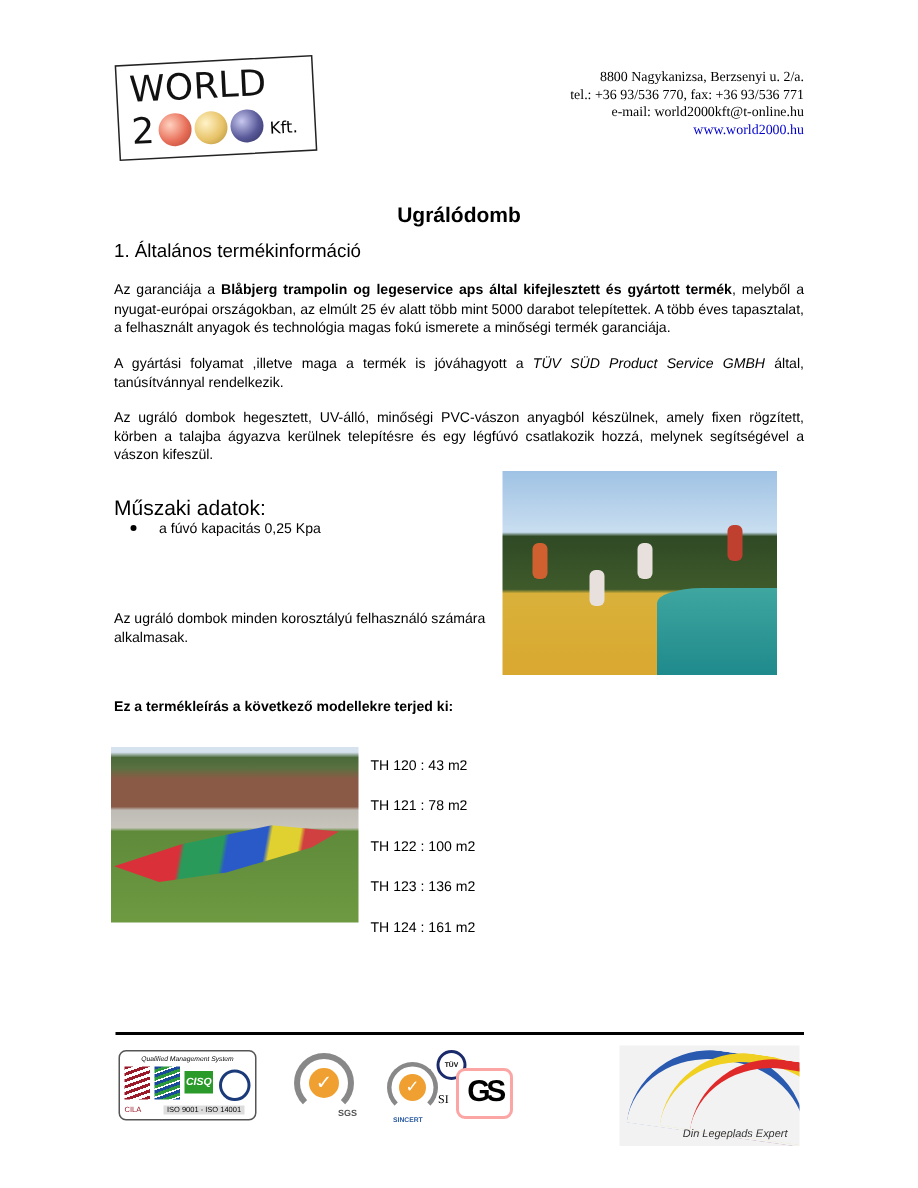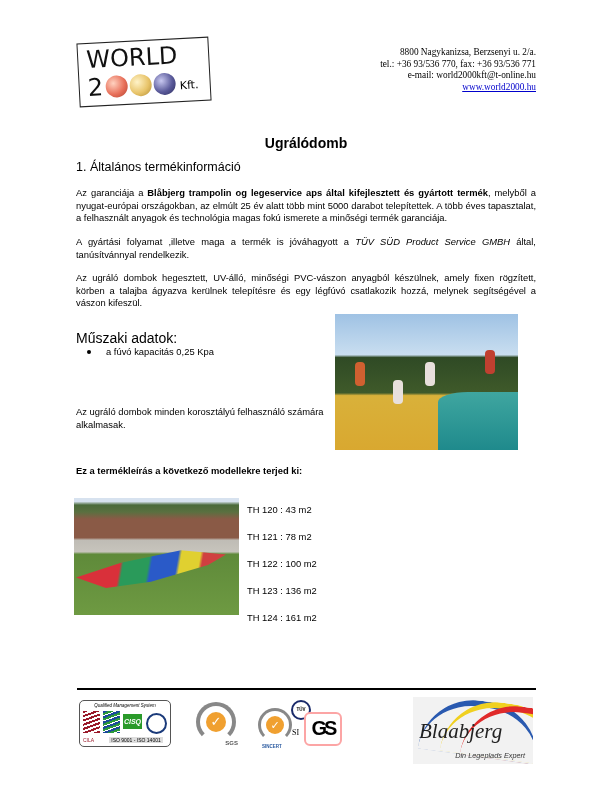--- a/index.html
+++ b/index.html
@@ -17,21 +17,21 @@
   .ball { position: absolute; top: 33px; width: 22px; height: 22px; border-radius: 50%; }
   .ball.b1 { left: 26px; background: radial-gradient(circle at 35% 35%, #ffd2c0, #e8705a 55%, #b0402e); }
   .ball.b2 { left: 50px; background: radial-gradient(circle at 35% 35%, #fff3c8, #e8c46a 55%, #b08a30); }
   .ball.b3 { left: 74px; background: radial-gradient(circle at 35% 35%, #c8c8f0, #5a5a9a 55%, #2a2a5a); }
   .logo .kft { position: absolute; left: 100px; top: 40px; font-size: 11px;
                font-family: "DejaVu Sans", sans-serif; }
 
   
   .contact { right: 76px; top: 47px; text-align: right; font-family: "Liberation Serif", serif;
              font-size: 9.3px; line-height: 11.5px; }
-  .contact a { color: #0000cc; text-decoration: underline; }
+  .contact a { color: #0000cc; }
 
   .title { left: 0; width: 612px; top: 135px; text-align: center; font-weight: bold; font-size: 14px; }
   .h1 { left: 76px; top: 160px; font-weight: normal; font-size: 12.5px; }
 
   .para { left: 76px; width: 460px; font-size: 9.4px; line-height: 12.6px; text-align: justify; }
   .p1 { top: 187px; }
   .p2 { top: 236px; }
   .p3 { top: 272px; }
 
   .spec-label { left: 76px; top: 330px; font-size: 14px; }
@@ -178,15 +178,14 @@
   <div class="cert">SINCERT</div>
 </div>
 
 <div class="abs tuv">TÜV</div>
 <div class="abs gs">GS</div>
 
 <div class="abs blaabjerg">
   <div class="arc"></div>
   <div class="arc y"></div>
   <div class="arc r"></div>
-  <div class="name">Blaabjerg</div>
   <div class="tag">Din Legeplads Expert</div>
 </div>
 
 </body></html>

